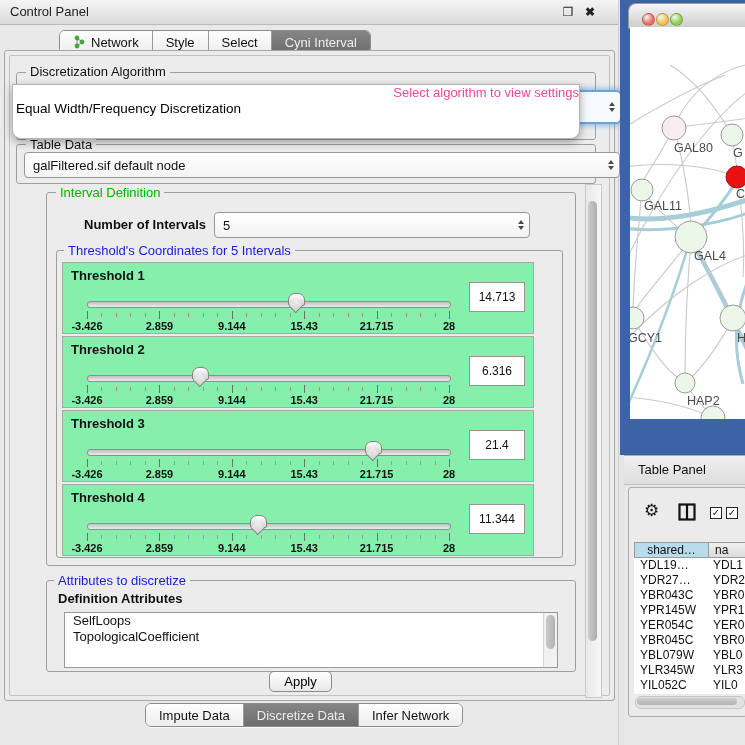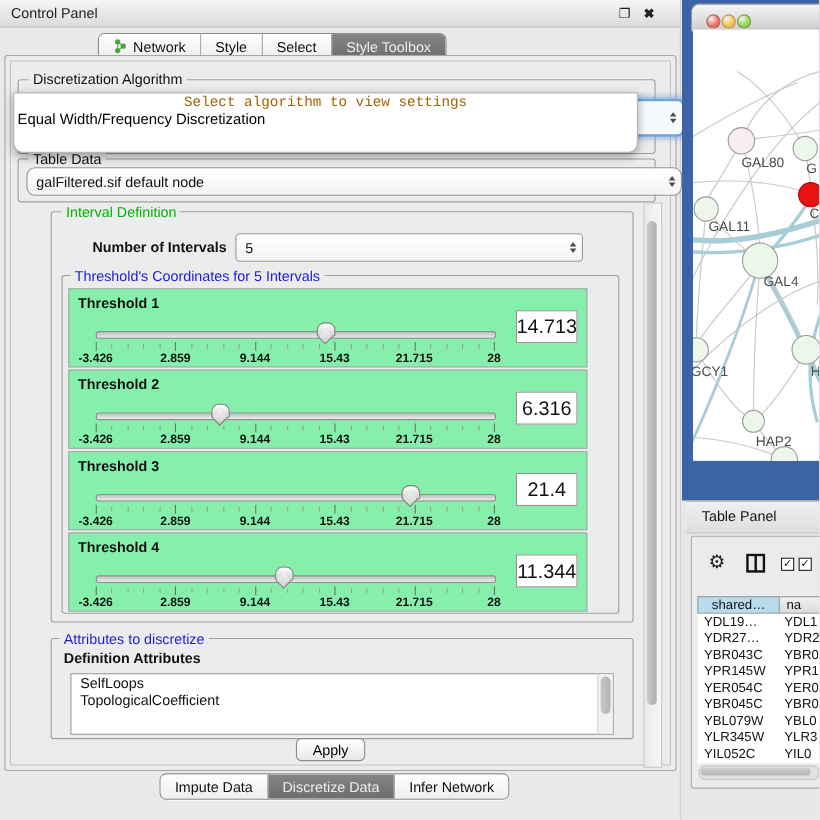--- a/index.html
+++ b/index.html
@@ -12,54 +12,54 @@
   #cp-titlebar{left:0;top:0;width:618px;height:24px;background:linear-gradient(#f4f4f4,#dcdcdc);border-bottom:1px solid #b9b9b9;}
   #cp-title{left:10px;top:4px;font-size:13px;color:#222;}
   .win-ctl{top:4px;width:16px;height:16px;text-align:center;line-height:16px;font-size:12px;color:#222;cursor:default;}
   #cp-float{left:560px;}
   #cp-close{left:582px;font-weight:bold;}
 
   .seg{display:flex;height:22px;border:1px solid #8c8c8c;border-radius:6px;background:#fbfbfb;overflow:hidden;box-shadow:0 1px 0 rgba(255,255,255,.7);}
   .seg .tab{display:flex;align-items:center;gap:5px;padding:0 13px;font-size:13px;color:#111;background:linear-gradient(#fdfdfd,#eeeeee);border-right:1px solid #9a9a9a;white-space:nowrap;}
   .seg .tab:last-child{border-right:none;}
   .seg .tab.selected{background:linear-gradient(#858585,#6d6d6d);color:#ededed;}
-  #top-tabs{left:89px;top:30px;}
+  #top-tabs{left:59px;top:30px;}
   #bottom-tabs{left:145px;top:703px;}
 
   #outer-panel{left:4px;top:50px;width:609px;height:649px;border:1px solid #a6a6a6;border-radius:3px;background:#ececec;}
   #inner-panel{left:9px;top:55px;width:599px;height:639px;border:1px solid #c2c2c2;border-radius:2px;background:#ececec;}
 
   .groupbox{border:1px solid #9e9e9e;border-radius:3px;}
   .grouptitle{position:absolute;background:#ececec;padding:0 4px;font-size:13px;white-space:nowrap;}
   .gt-green{color:#00b400;}
   .gt-blue{color:#1a1ae0;}
 
   .combo{display:flex;align-items:center;background:linear-gradient(#ffffff,#f3f3f3);border:1px solid #979797;border-radius:4px;font-size:13px;padding:0 22px 0 8px;}
   .combo .spin{position:absolute;right:5px;top:50%;transform:translateY(-50%);display:flex;flex-direction:column;gap:2px;}
   .combo .spin i{display:block;width:0;height:0;border-left:3.5px solid transparent;border-right:3.5px solid transparent;}
   .combo .spin i.up{border-bottom:4.5px solid #4a4a4a;}
   .combo .spin i.dn{border-top:4.5px solid #4a4a4a;}
   #algo-combo{left:24px;top:90px;width:564px;height:30px;border:2px solid #6ea3d8;box-shadow:0 0 5px 2px rgba(110,163,216,.65);border-radius:6px;background:#f6fafd;}
 
   #algo-popup{left:12px;top:84px;width:566px;height:53px;background:#fff;border:1px solid #b5b5b5;border-radius:0 0 9px 9px;box-shadow:0 3px 9px rgba(0,0,0,.35);overflow:hidden;z-index:5;}
-  #algo-popup .prompt{height:15px;line-height:15px;text-align:center;color:#a16207;font-size:13px;font-family:Liberation Mono, monospace;}
+  #algo-popup .prompt{height:15px;line-height:15px;text-align:right;color:#ec4899;font-size:13px;}
   #algo-popup .opt{height:17px;line-height:17px;padding-left:3px;font-size:13.5px;color:#000;}
   #algo-popup .opt.first{font-weight:bold;}
 
   
   .thr{position:absolute;left:0;width:470px;height:70px;border:1px solid #a8a8a8;background:#86efac;}
   .thr .tlabel{position:absolute;left:8px;top:5px;font-weight:bold;font-size:13px;}
   .thr .track{position:absolute;left:24px;top:38px;width:362px;height:5px;border:1px solid #8f8f8f;border-radius:3px;background:linear-gradient(#c0c0c0,#ececec);}
   .thr .thumb{position:absolute;top:30px;width:15px;height:11px;background:linear-gradient(#ffffff,#d2d2d2);border:1px solid #848484;border-radius:7px 7px 2px 2px;z-index:2;}
   .thr .thumb::after{content:"";position:absolute;left:2px;top:6.5px;width:8.5px;height:8.5px;background:linear-gradient(135deg,#f2f2f2,#cfcfcf);border-right:1px solid #848484;border-bottom:1px solid #848484;transform:rotate(45deg);}
   .thr .tick{position:absolute;width:1px;background:#6e6e6e;}
   .thr .tick.major{top:48px;height:8px;}
   .thr .tick.minor{top:50px;height:4px;background:#9a9a9a;}
   .thr .ticklabel{position:absolute;top:57px;font-size:11px;font-weight:bold;transform:translateX(-50%);white-space:nowrap;}
-  .thr .valuebox{position:absolute;right:8px;top:19px;width:54px;height:28px;background:#fff;border:1px solid #959595;font-size:18px;display:flex;align-items:center;justify-content:center;}
+  .thr .valuebox{position:absolute;right:8px;top:19px;width:54px;height:28px;background:#fff;border:1px solid #959595;font-size:12px;display:flex;align-items:center;justify-content:center;}
 
   .boldlabel{font-weight:bold;font-size:13px;}
 
   #attr-list{left:64px;top:612px;width:492px;height:54px;background:#fff;border:1px solid #9a9a9a;overflow:hidden;font-size:13px;}
   #attr-list .li{height:16px;line-height:16px;padding-left:8px;}
   #attr-scroll{position:absolute;right:0;top:0;width:13px;height:100%;background:#f1f1f1;border-left:1px solid #d5d5d5;}
   #attr-scroll .thumbv{position:absolute;left:2px;top:2px;width:9px;height:34px;background:linear-gradient(90deg,#c9c9c9,#b3b3b3);border-radius:5px;}
 
   #apply-btn{left:269px;top:671px;width:63px;height:21px;background:linear-gradient(#ffffff,#e8e8e8);border:1px solid #8a8a8a;border-radius:5px;font-size:13px;font-family:"Liberation Sans",sans-serif;}
 
@@ -114,21 +114,21 @@
           </svg>
           <span>Network</span>
         </div>
         <div class="tab">
           <span>Style</span>
         </div>
         <div class="tab">
           <span>Select</span>
         </div>
         <div class="tab selected">
-          <span>Style Toolbox</span>
+          <span>Cyni Interval</span>
         </div>
       </div>
 
     <div class="abs" id="outer-panel"></div>
     <div class="abs" id="inner-panel"></div>
 
     <div class="abs groupbox" style="left:16px;top:72px;width:578px;height:66px;"></div>
     <span class="grouptitle" style="left:26px;top:64px;">Discretization Algorithm</span>
     <div class="abs combo" id="algo-combo">
       <span class="spin">
@@ -139,21 +139,21 @@
 
     <div class="abs" id="algo-popup">
       <div class="prompt">Select algorithm to view settings</div>
       <div id="algo-options">
           <div class="opt">Equal Width/Frequency Discretization</div>
         </div>
     </div>
 
     <div class="abs groupbox" style="left:16px;top:144px;width:578px;height:38px;"></div>
     <span class="grouptitle" style="left:26px;top:137px;">Table Data</span>
-    <div class="abs combo" style="left:24px;top:152px;width:564px;height:24px;border-radius:8px;">
+    <div class="abs combo" style="left:24px;top:152px;width:564px;height:24px;">
       <span>galFiltered.sif default node</span>
       <span class="spin">
           <i class="up"></i>
           <i class="dn"></i>
         </span>
     </div>
 
     <div class="abs groupbox" style="left:46px;top:192px;width:528px;height:372px;"></div>
     <span class="grouptitle gt-green" style="left:56px;top:185px;">Interval Definition</span>
 

